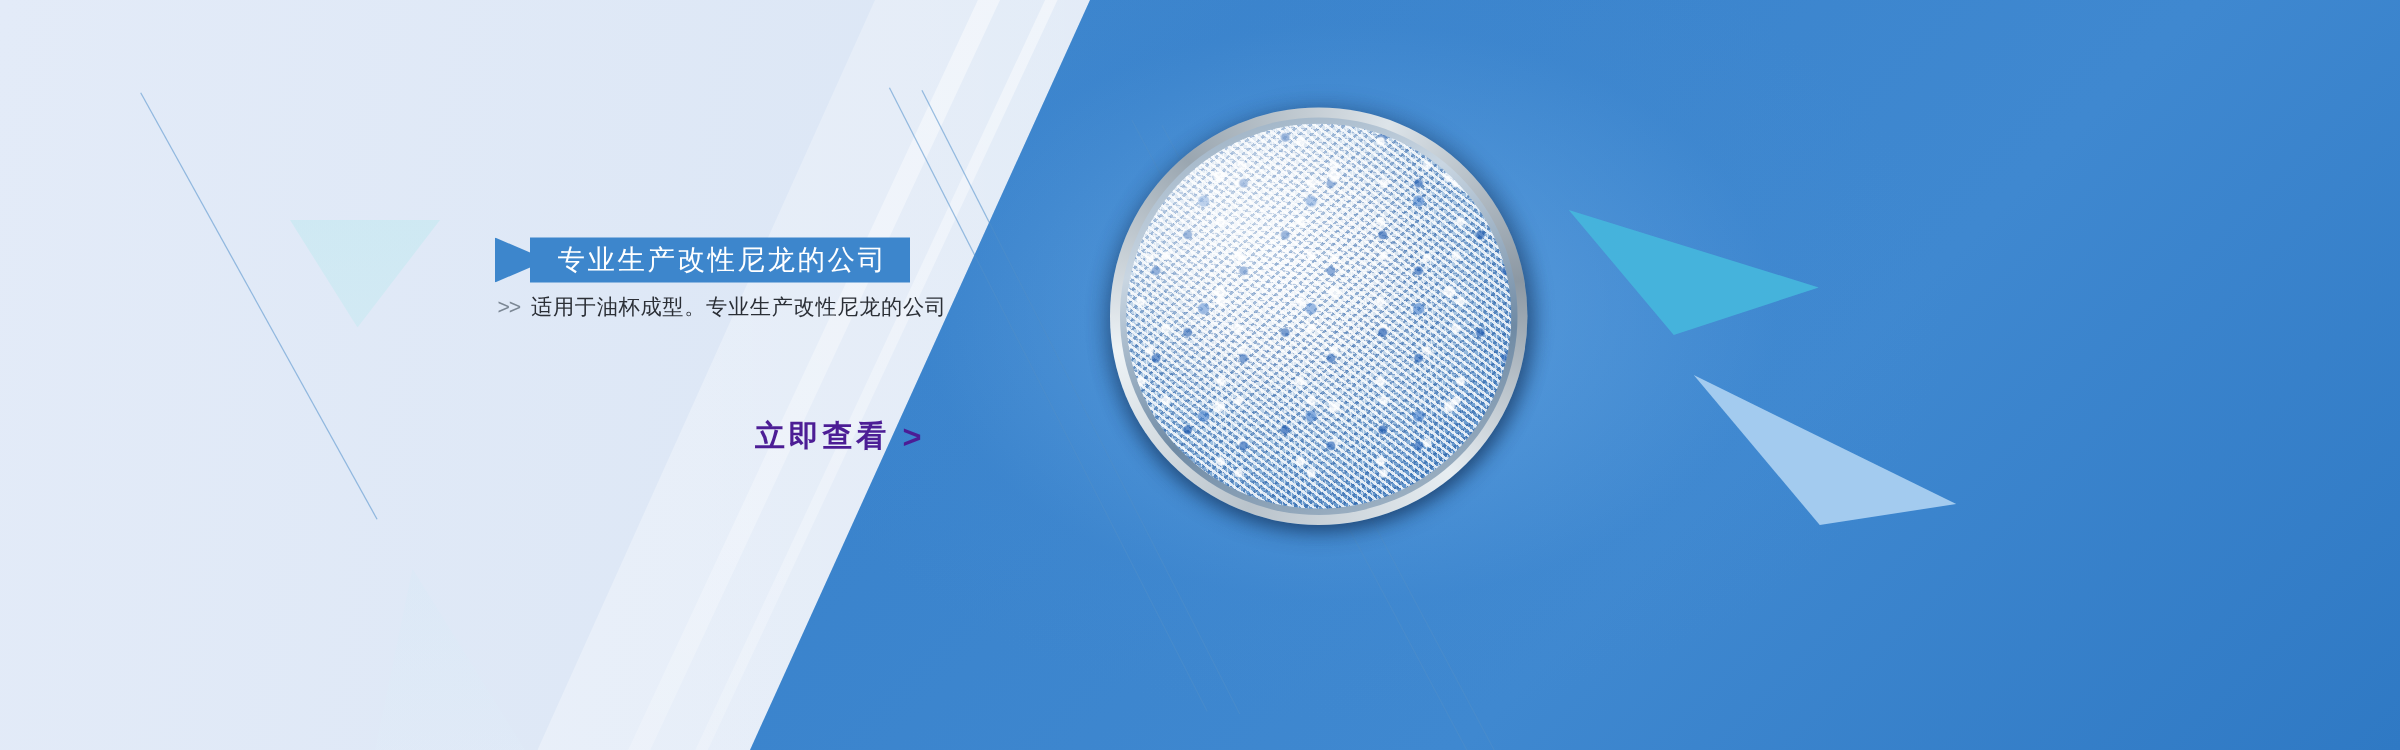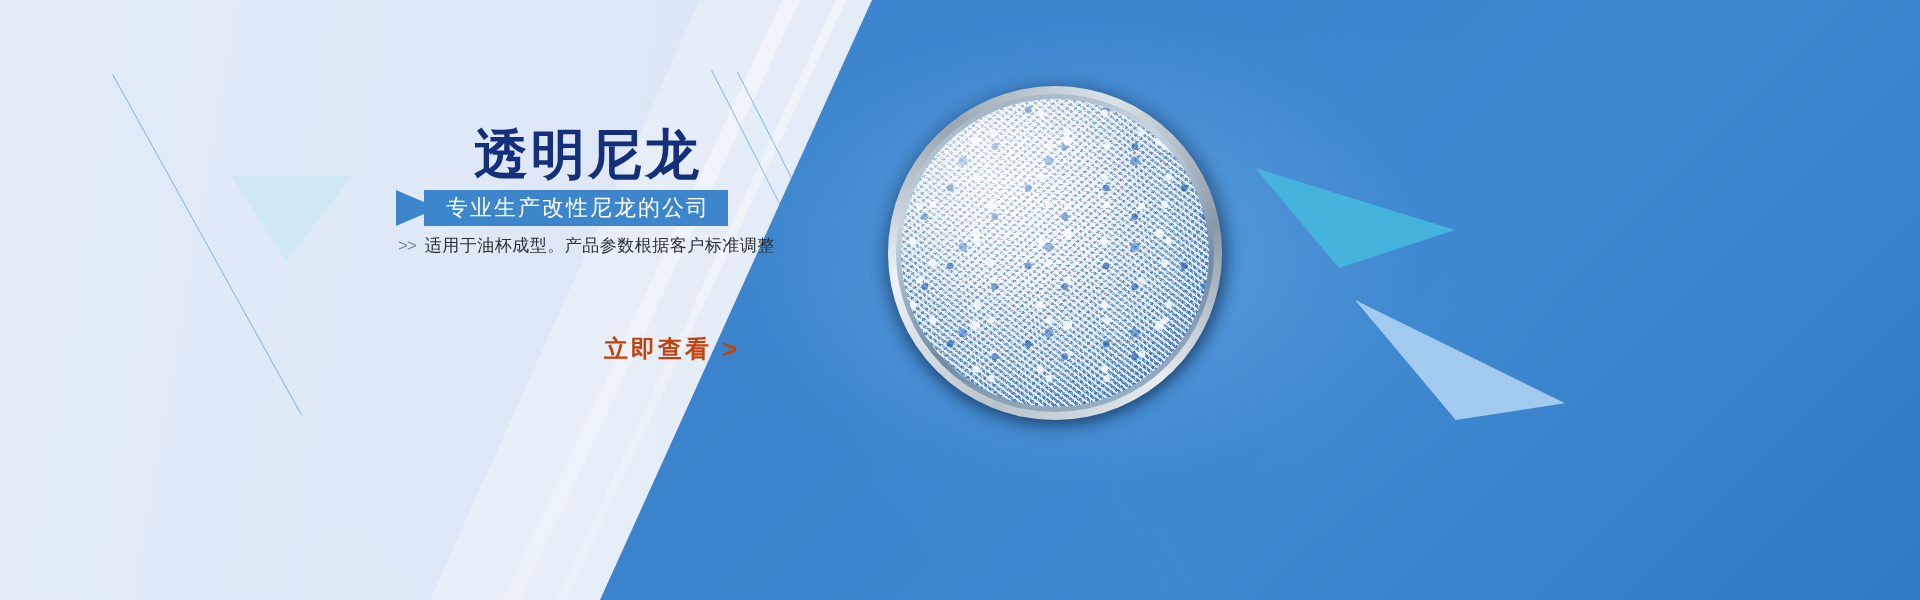--- a/index.html
+++ b/index.html
@@ -164,21 +164,21 @@
     color:#7b8794;font-size:17px;letter-spacing:-1px;margin-right:9px;
     font-family:"Liberation Sans",sans-serif;
   }
   #desc-lines{
     color:#2b2f36;font-size:17px;line-height:30px;letter-spacing:.5px;white-space:nowrap;
   }
 
   #cta{
     position:absolute;left:604px;top:333px;
     display:flex;align-items:center;gap:10px;
-    color:#c2410c;font-size:24px;font-weight:bold;letter-spacing:3px;
+    color:#4c1d95;font-size:24px;font-weight:bold;letter-spacing:3px;
     cursor:pointer;user-select:none;
   }
   #cta-arrow{font-size:26px;font-weight:bold;line-height:1;}
 </style>
 </head>
 <body>
 
 <div id="banner">
 
   <div class="layer bg-left"></div>
@@ -209,33 +209,32 @@
     <div class="dish-rim-inner"></div>
     <div class="dish-fill">
       <div class="granules"></div>
       <div class="granules2"></div>
     </div>
     <div class="dish-gloss"></div>
   </div>
 
   <div id="content">
 
-    <div id="title">透明尼龙</div>
 
     <div id="ribbon">
       <div id="ribbon-arrow"></div>
       <div id="ribbon-body">
         <span id="ribbon-text">专业生产改性尼龙的公司</span>
       </div>
     </div>
 
     <div id="desc-wrap">
       <span id="desc-marker">&gt;&gt;</span>
       <div id="desc-lines">
-        <div>适用于油杯成型。产品参数根据客户标准调整</div>
+        <div>适用于油杯成型。专业生产改性尼龙的公司</div>
       </div>
     </div>
 
     <div id="cta">
       <span>立即查看</span>
       <span id="cta-arrow">&gt;</span>
     </div>
 
   </div>
 </div>

